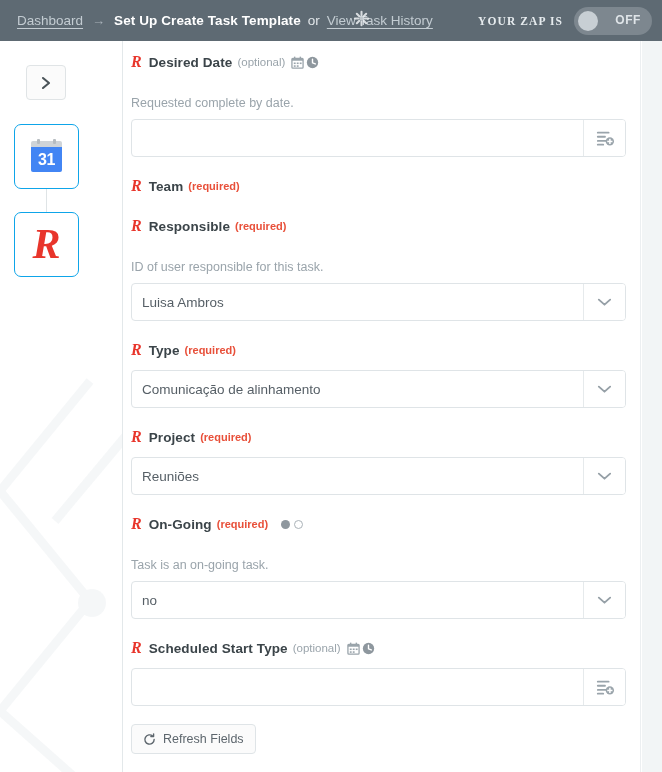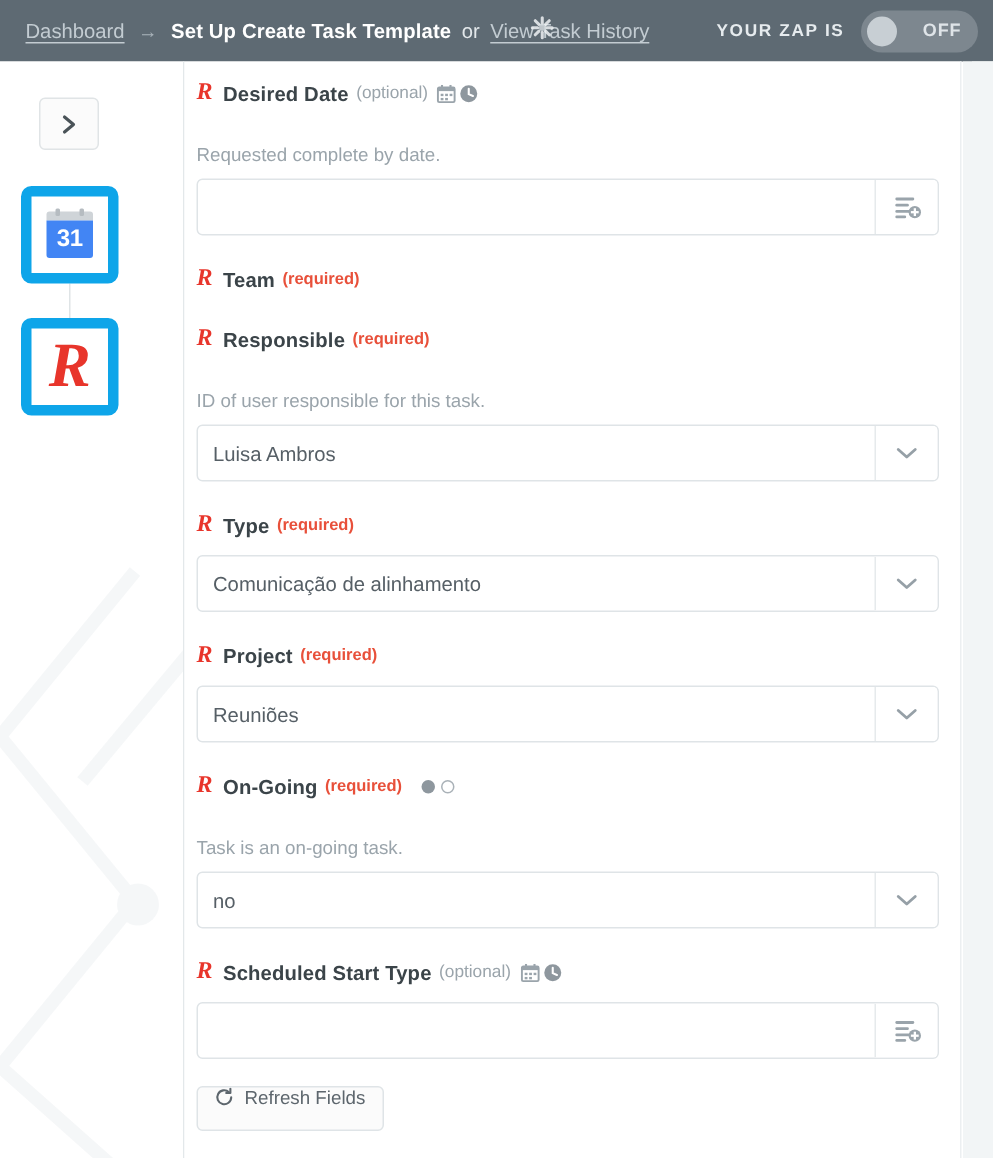--- a/index.html
+++ b/index.html
@@ -59,20 +59,21 @@
   #zap-state {
     position: absolute; right: 10px; top: 7px;
     display: flex; align-items: center;
   }
   #zap-label {
     color: #e6ebee;
     font-size: 11.5px;
     font-weight: bold;
     letter-spacing: 1.1px;
     margin-right: 11px;
+    font-family: Liberation Serif, serif;
   }
   #zap-toggle {
     position: relative;
     width: 78px; height: 28px;
     border-radius: 14px;
     background: #7d878f;
     cursor: pointer;
   }
   #zap-toggle .knob {
     position: absolute; left: 4px; top: 4px;
@@ -110,21 +111,21 @@
     display: flex; align-items: center; justify-content: center;
     cursor: pointer;
   }
   #expand-btn svg { display: block; }
 
   .rail-node {
     position: absolute;
     left: 14px;
     width: 65px; height: 65px;
     background: #ffffff;
-    border: 7px solid #0ea5e9;
+    border: 1px solid #0ea5e9;
     border-radius: 7px;
     display: flex; align-items: center; justify-content: center;
   }
   #rail-node-calendar { top: 83px; }
   #rail-node-app { top: 171px; }
   #rail-connector {
     position: absolute;
     left: 46px; top: 148px;
     width: 1px; height: 23px;
     background: #dfe4e6;
@@ -253,21 +254,21 @@
   .bool-dots .dot {
     width: 9px; height: 9px; border-radius: 50%;
   }
   .bool-dots .dot.filled { background: #8e979e; }
   .bool-dots .dot.hollow { background: #ffffff; border: 1.4px solid #aab2b8; }
 
   #refresh-btn {
     margin-left: 8px;
     margin-top: 18px;
     height: 30px;
-    display: inline-flex; align-items: flex-start;
+    display: inline-flex; align-items: center;
     padding: 0 11px;
     background: #fbfbfb;
     border: 1px solid #dfe4e7;
     border-radius: 4px;
     font-size: 12.5px;
     color: #5d666d;
     cursor: pointer;
     gap: 7px;
   }
 

